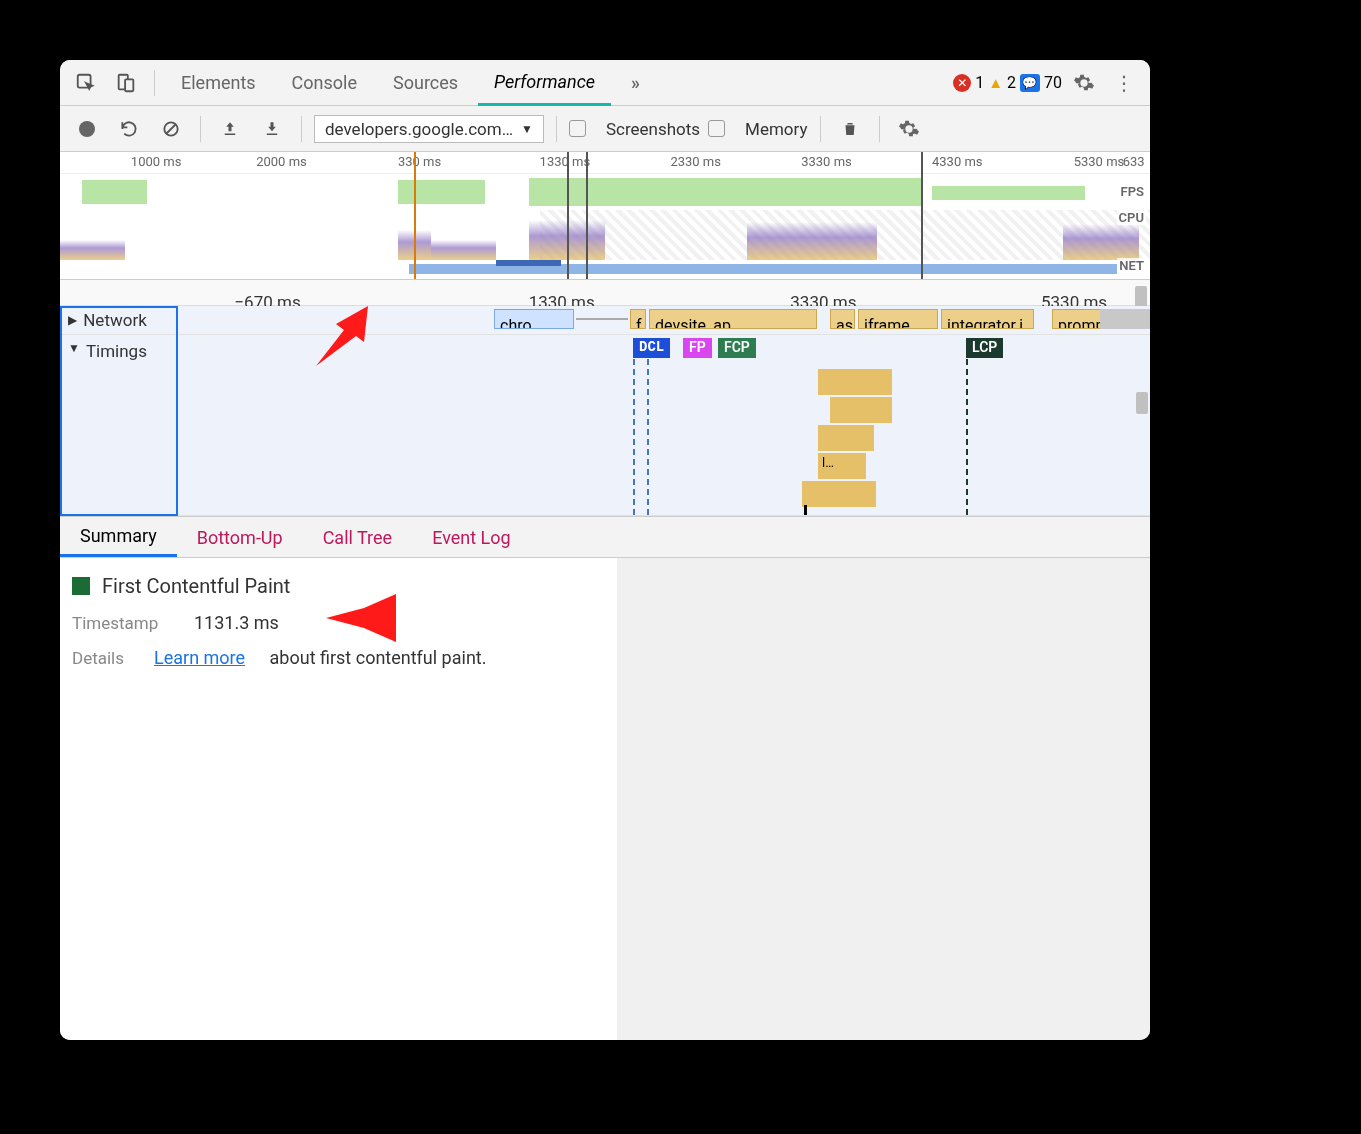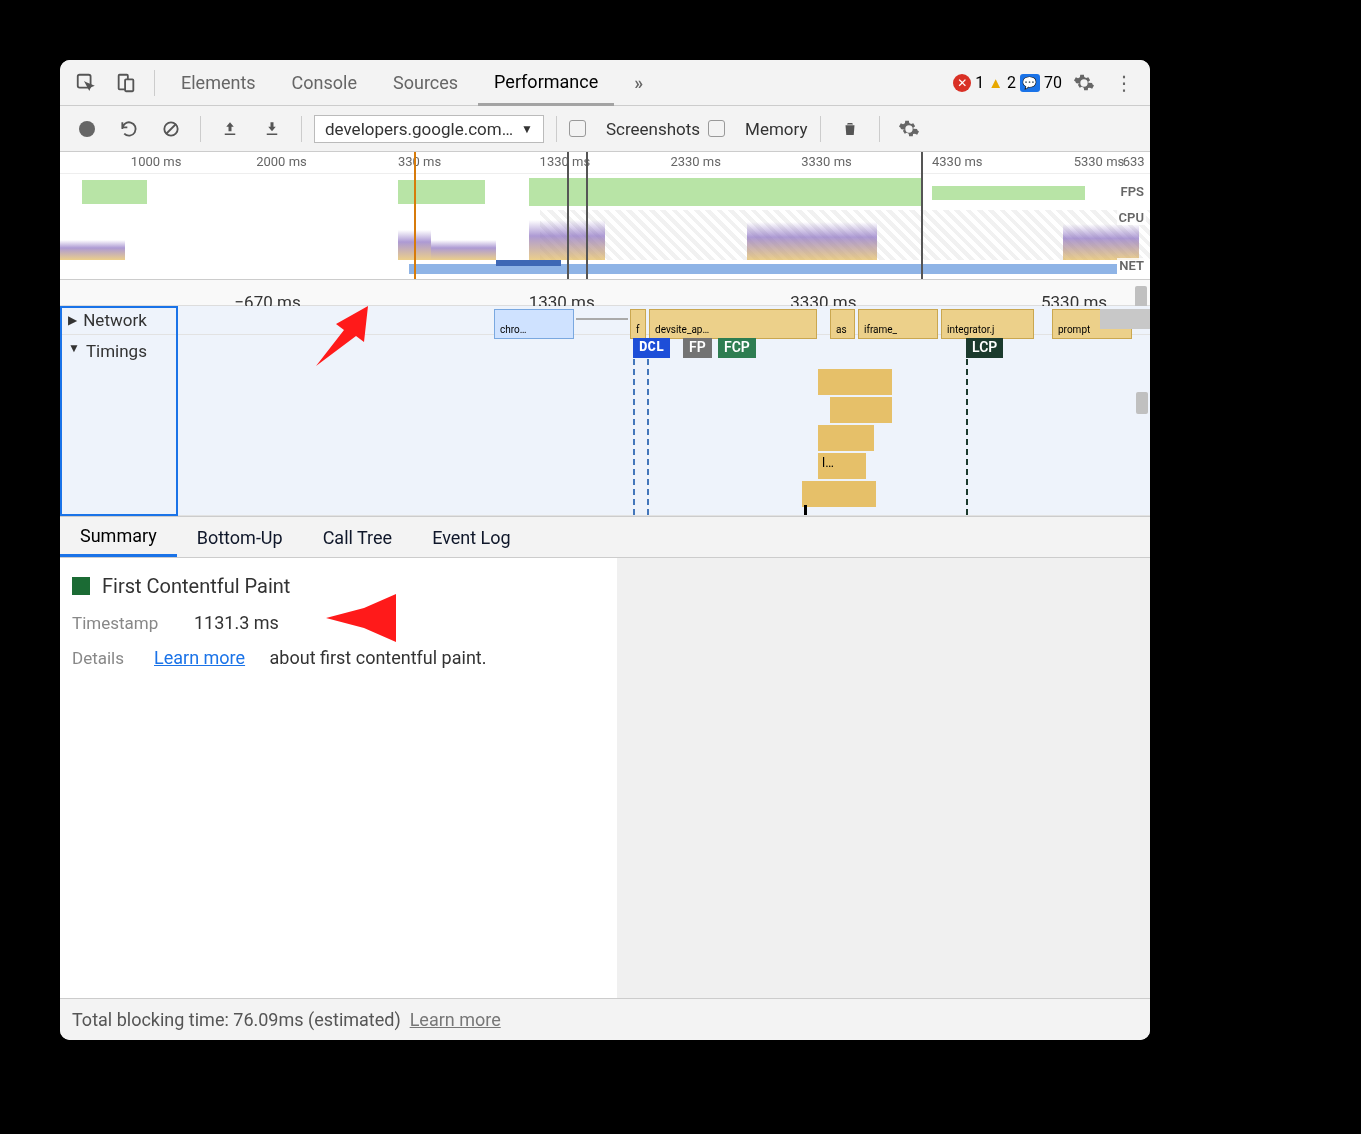--- a/index.html
+++ b/index.html
@@ -44,21 +44,21 @@
     font-size: 18px;
     padding: 0 8px;
     gap: 4px;
   }
   .tab-strip .icon-btn {
     width: 36px; height: 36px; display:flex; align-items:center; justify-content:center;
     color:#666; cursor:pointer;
   }
   .tab-strip .sep { width:1px; height:26px; background:#ccc; margin:0 6px; }
   .panel-tab { padding: 0 16px; color:#666; height:46px; display:flex; align-items:center; cursor:pointer; }
-  .panel-tab.active { color:#000; border-bottom:3px solid #a3a3a3; }
+  .panel-tab.active { color:#000; border-bottom:3px solid #14b8a6;font-style:italic; }
   .tab-strip .spacer { flex:1; }
   .badge-group { display:flex; align-items:center; gap:4px; font-size:16px; }
   .badge-circle { width:18px; height:18px; border-radius:50%; display:inline-flex; align-items:center; justify-content:center; color:#fff; font-size:12px; }
   .badge-circle.err { background:#d93025; }
   .badge-circle.info { background:#1a73e8; width:20px; height:18px; border-radius:3px; }
 
   .perf-toolbar {
     display:flex; align-items:center; height:46px; border-bottom:1px solid #ccc;
     background:#f3f3f3; padding:0 10px; gap:8px; font-size:17px;
   }
@@ -87,40 +87,40 @@
   .ov-handle { position:absolute; top:0; bottom:0; width:2px; background:#555; }
 
   .flame-ruler { height:26px; position:relative; font-size:17px; color:#333; background:#f9f9f9; border-bottom:1px solid #ddd;}
   .flame-ruler span { position:absolute; top:12px; }
 
   .flame { position:relative; background:#fff; }
   .track { display:flex; border-bottom:1px solid #e2e2e2; background:#eef3fb; }
   .track-header { width:118px; padding:4px 8px; font-size:17px; color:#333; display:flex; align-items:center; gap:6px; background:#eef3fb; border-right:1px solid #d8d8d8;}
   .track-header .disclosure { font-size:12px; }
   .track-body { position:relative; flex:1; height:26px; }
-  .net-item { position:absolute; top:3px; height:20px; font-size:10px; padding:14px 5px; overflow:hidden; white-space:nowrap; border:1px solid #aaa; }
+  .net-item { position:absolute; top:3px; height:20px; font-size:16px; padding:6px 5px; overflow:hidden; white-space:nowrap; border:1px solid #aaa; }
   .net-item.blue { background:#cfe2ff; border-color:#7aa8e0; }
   .net-item.yellow { background:#ecd08a; border-color:#caa750; }
 
   .timings-track .track-body { height:180px; }
   .marker { position:absolute; top:3px; height:20px; color:#fff; font-size:14px; font-weight:600; padding:1px 6px; }
   .marker.dcl { background:#1d4ed8;font-family:Liberation Mono, monospace; }
-  .marker.fp  { background:#737373; }
+  .marker.fp  { background:#d946ef; }
   .marker.fcp { background:#2e7d51; }
   .marker.lcp { background:#1b3a2d; left:788px;}
   .vline { position:absolute; top:0; bottom:0; width:0; border-left:2px dashed #4477bb; }
   .gold-block { position:absolute; background:#e6c069; height:26px; }
   .selection-rect { position:absolute; left:0; top:0; bottom:0; width:118px; border:2px solid #1a73e8; pointer-events:none;}
   .red-arrow { position:absolute; }
   .red-arrow svg { display:block; }
   .scrolltrack { position:absolute; right:2px; top:0; width:14px;}
   .scrolltrack-thumb { width:12px; height:22px; background:#c0c0c0; border-radius:2px; margin:6px auto;}
 
   .details-tabs { display:flex; height:42px; border-top:1px solid #ccc; border-bottom:1px solid #ccc; background:#f3f3f3; font-size:18px; }
-  .details-tabs .dtab { padding:0 20px; display:flex; align-items:center; color:#0f172a; cursor:pointer;}
+  .details-tabs .dtab { padding:0 20px; display:flex; align-items:center; color:#be185d; cursor:pointer;}
   .details-tabs .dtab.active { color:#000; border-bottom:3px solid #1a73e8; }
 
   .summary-pane { padding:16px 12px; font-size:18px; color:#333; background:#fff; flex:1; }
   .summary-pane .row { display:flex; align-items:center; gap:12px; margin-bottom:14px; }
   .swatch { width:18px; height:18px; background:#1b6b34; }
   .label-dim { color:#888; width:110px; font-size:17px; }
   .link { color:#1a73e8; text-decoration:underline; cursor:pointer; }
 
   .details-body { position:relative; flex:1; display:flex; flex-direction:row; }
   .flex-fill-gray { flex:1; background:#f0f0f0; }
@@ -358,18 +358,14 @@
       </div>
       <div class="red-arrow" style="position:absolute;left:266px;top:36px;">
         <svg width="70" height="48" viewBox="0 0 70 48">
             <polygon fill="#ff1a1a" points="70,0 70,48 38,34 0,24 38,14"></polygon>
           </svg>
       </div>
     </div>
     <div class="flex-fill-gray"></div>
   </div>
 
-  <div class="footer">
-    <span>Total blocking time: 76.09ms (estimated)</span>
-    &nbsp;<span class="underline">Learn more</span>
-  </div>
 
 </div>
 
 </body></html>

